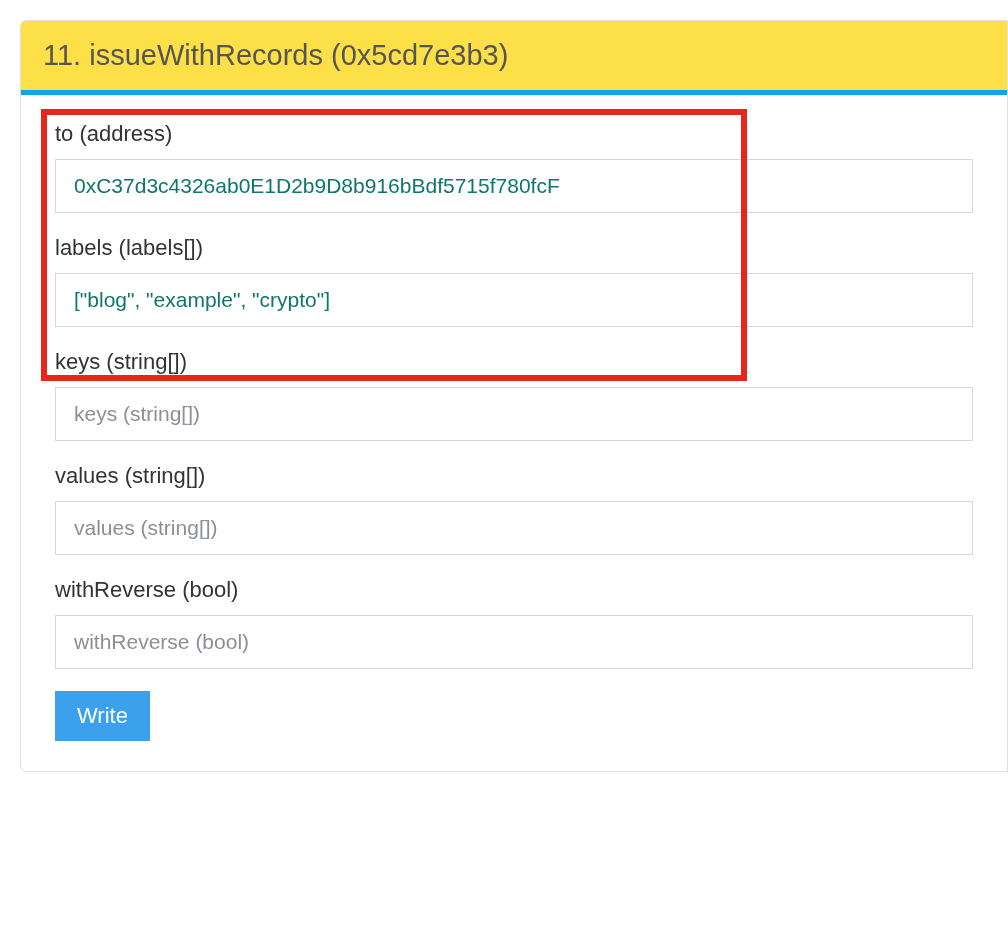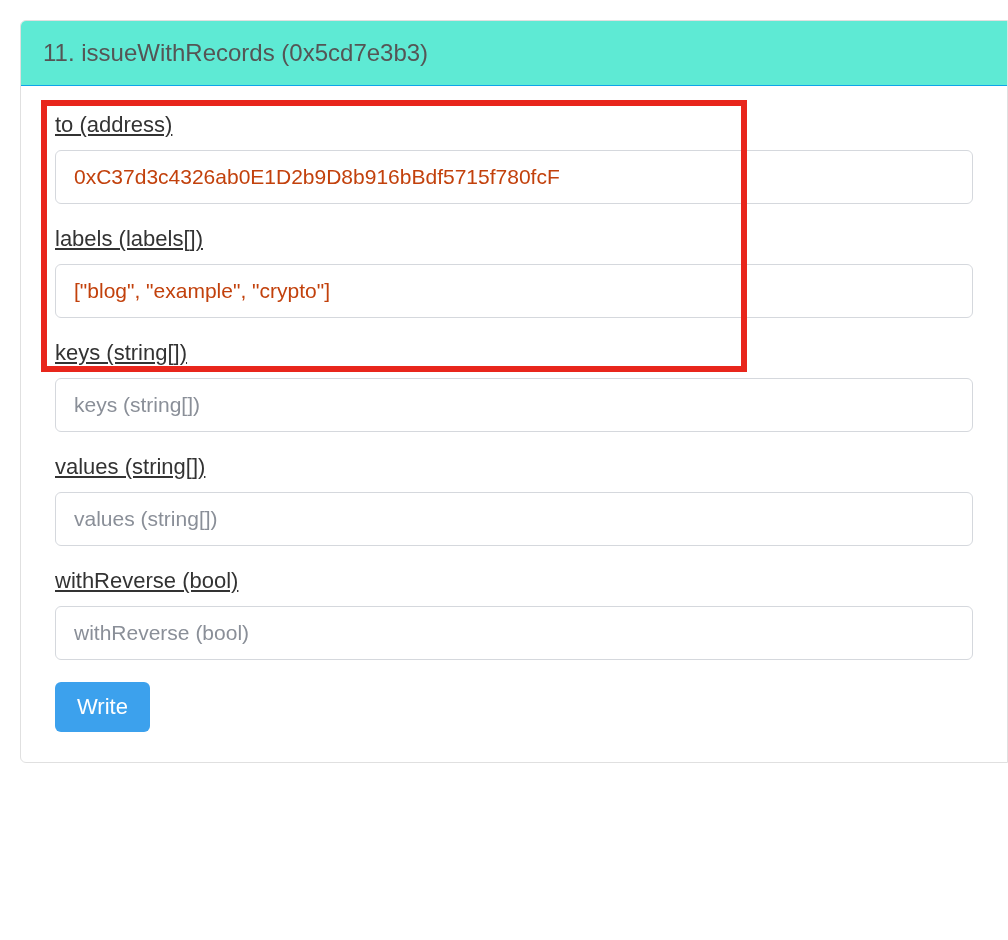--- a/index.html
+++ b/index.html
@@ -12,31 +12,30 @@
     background: #fff;
   }
   .panel {
     margin: 20px 0 0 20px;
     border: 1px solid #e0e0e0;
     border-radius: 6px 0 0 6px;
     overflow: hidden;
     width: calc(100% - 20px);
   }
   .panel-header {
-    background: #5eead4;
-    border-bottom: 1px solid #0ea5e9;
+    background: #fde047;
+    border-bottom: 5px solid #0ea5e9;
     padding: 18px 22px;
-    font-size: 24px;
+    font-size: 29px;
     color: #555;
     cursor: pointer;
   }
   .panel-body {
     padding: 26px 34px 30px 34px;
     position: relative;
-    text-decoration: underline;
   }
   .highlight-box {
     position: absolute;
     border: 6px solid #e8261c;
     pointer-events: none;
     top: 14px;
     left: 20px;
     width: 706px;
     height: 272px;
   }
@@ -47,34 +46,34 @@
     display: block;
     font-size: 22px;
     color: #333;
     margin-bottom: 12px;
   }
   .text-input {
     width: 100%;
     padding: 14px 18px;
     font-size: 21px;
     border: 1px solid #d5d8dd;
-    border-radius: 6px;
+    border-radius: 0;
     background: #fff;
-    color: #c2410c;
+    color: #0f766e;
     outline: none;
     font-family: inherit;
   }
   .text-input::placeholder {
     color: #8a8f98;
   }
   .btn-write {
     background: #3ca1ed;
     color: #fff;
     border: none;
-    border-radius: 6px;
+    border-radius: 0;
     padding: 12px 22px;
     font-size: 22px;
     cursor: pointer;
   }
 </style>
 </head>
 <body>
 
 <div class="panel">
   <div class="panel-header">

